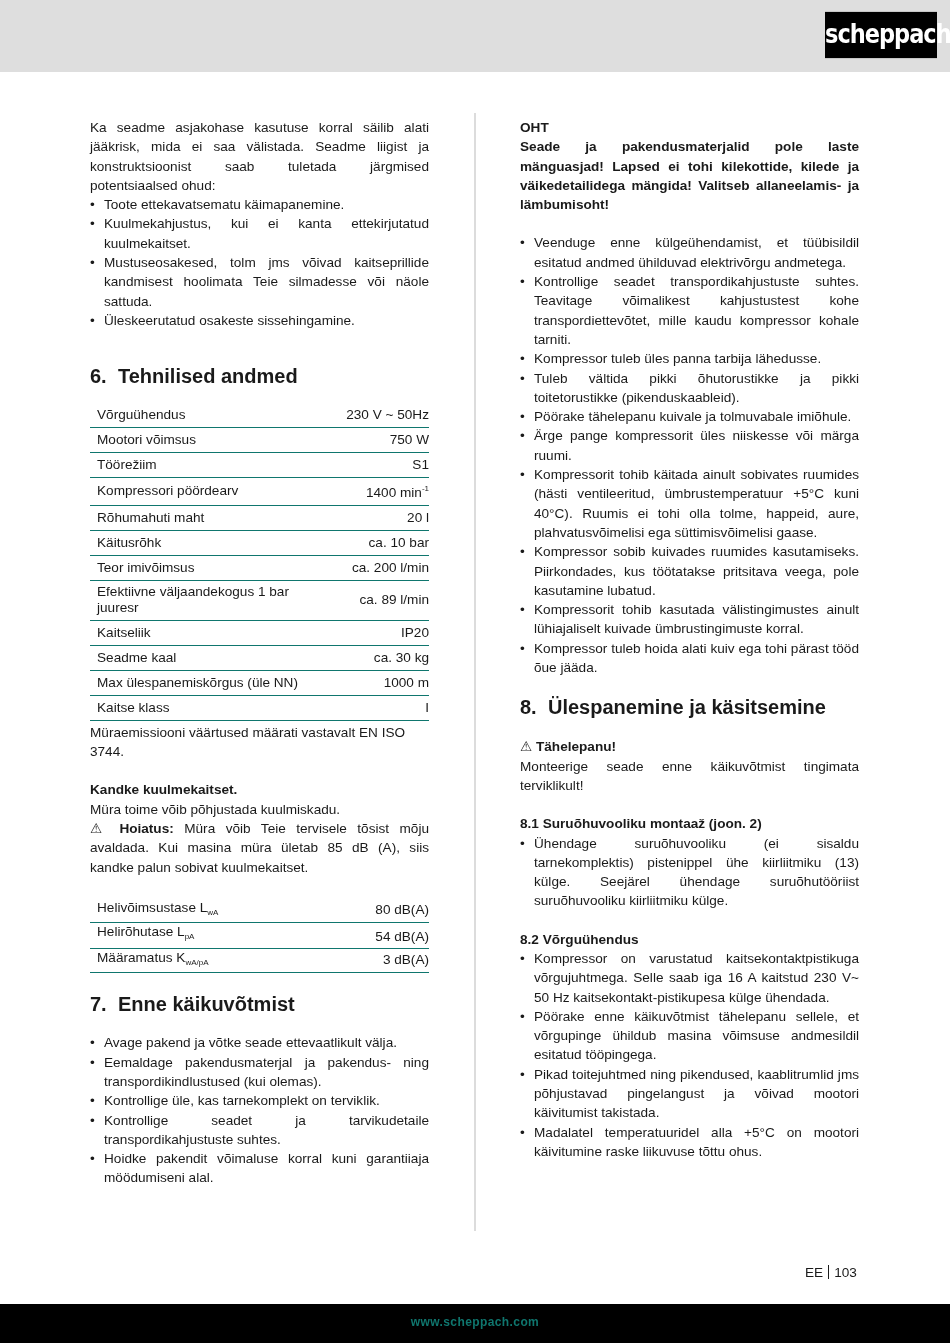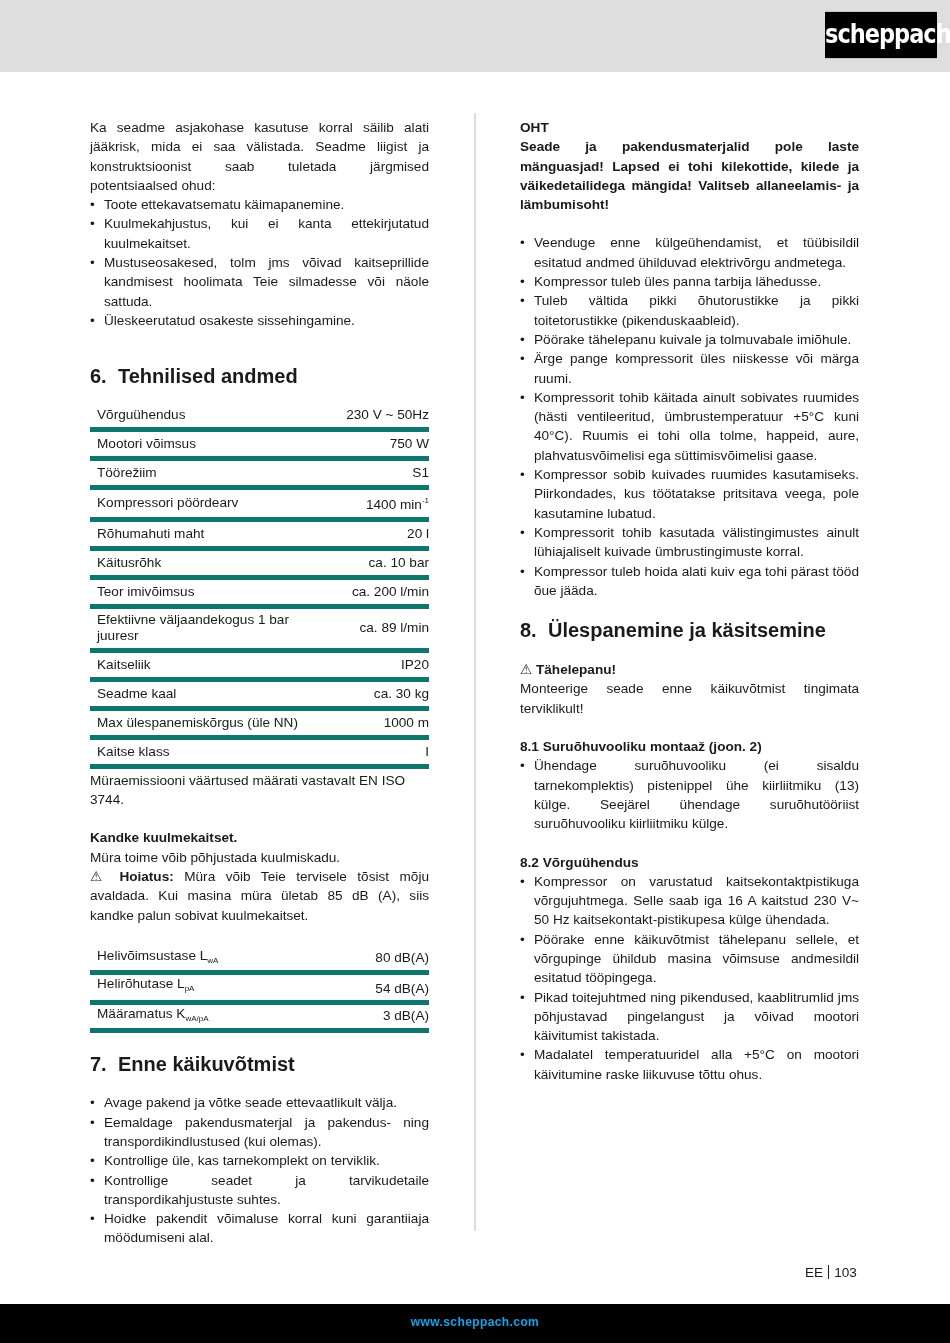--- a/index.html
+++ b/index.html
@@ -20,30 +20,30 @@
   .divider { position:absolute; left:474px; top:113px; width:2px; height:1118px; background:#dcdcdc; }
   p { margin:0; }
   .just { text-align:justify; }
   ul.bul { list-style:none; margin:0; padding:0; }
   ul.bul li { position:relative; padding-left:14px; text-align:justify; }
   ul.bul li::before { content:"•"; position:absolute; left:0; top:0; }
   h2 { font-size:20px; font-weight:bold; margin:0; line-height:26px; }
   h2 .num { display:inline-block; width:28px; }
   .bold { font-weight:bold; }
   table.spec { width:339px; border-collapse:collapse; font-size:13.6px; }
-  table.spec td { border-bottom:5px solid #0f766e; padding:3px 0 3px 7px; vertical-align:middle; line-height:16.5px;margin-top:32px; }
+  table.spec td { border-bottom:1px solid #0f766e; padding:3px 0 3px 7px; vertical-align:middle; line-height:16.5px;margin-top:32px; }
   table.spec td.val { text-align:right; padding-right:0; white-space:nowrap; }
   table.spec tr td { height:18px; }
   sub, sup { font-size:8px; }
   sup { vertical-align:6px; }
   sub { vertical-align:-3px; }
   .pagenum { position:absolute; left:805px; top:1265px; font-size:13.6px; }
   .pagenum .sep { display:inline-block; width:1px; height:14px; background:#1a1a1a; margin:0 5px; vertical-align:-2px; }
   .footer { position:absolute; left:0; top:1304px; width:950px; height:39px; background:#000; }
-  .footer span { position:absolute; left:0; width:950px; top:11px; text-align:center; color:#0ea5e9; font-size:12px; font-weight:bold; letter-spacing:0.4px; }
+  .footer span { position:absolute; left:0; width:950px; top:11px; text-align:center; color:#0f766e; font-size:12px; font-weight:bold; letter-spacing:0.4px; }
   .warn-icon { font-weight:normal; }
 </style>
 </head>
 <body>
 
 <div class="topbar"></div>
 <div class="logo">scheppach</div>
 
 <div class="divider"></div>
 
@@ -144,20 +144,21 @@
     <li>Hoidke pakendit võimaluse korral kuni garantiiaja möödumiseni alal.</li>
   </ul>
 </div>
 
 <div class="col col-right">
   <p class="bold">OHT</p>
   <p class="bold just">Seade ja pakendusmaterjalid pole laste mänguasjad! Lapsed ei tohi kilekottide, kilede ja väikedetailidega mängida! Valitseb allaneelamis- ja lämbumisoht!</p>
 
   <ul class="bul" style="margin-top:19px;">
     <li>Veenduge enne külgeühendamist, et tüübisildil esitatud andmed ühilduvad elektrivõrgu andmetega.</li>
+    <li>Kontrollige seadet transpordikahjustuste suhtes. Teavitage võimalikest kahjustustest kohe transpordiettevõtet, mille kaudu kompressor kohale tarniti.</li>
     <li>Kompressor tuleb üles panna tarbija lähedusse.</li>
     <li>Tuleb vältida pikki õhutorustikke ja pikki toitetorustikke (pikenduskaableid).</li>
     <li>Pöörake tähelepanu kuivale ja tolmuvabale imiõhule.</li>
     <li>Ärge pange kompressorit üles niiskesse või märga ruumi.</li>
     <li>Kompressorit tohib käitada ainult sobivates ruumides (hästi ventileeritud, ümbrustemperatuur +5°C kuni 40°C). Ruumis ei tohi olla tolme, happeid, aure, plahvatusvõimelisi ega süttimisvõimelisi gaase.</li>
     <li>Kompressor sobib kuivades ruumides kasutamiseks. Piirkondades, kus töötatakse pritsitava veega, pole kasutamine lubatud.</li>
     <li>Kompressorit tohib kasutada välistingimustes ainult lühiajaliselt kuivade ümbrustingimuste korral.</li>
     <li>Kompressor tuleb hoida alati kuiv ega tohi pärast tööd õue jääda.</li>
   </ul>
 

